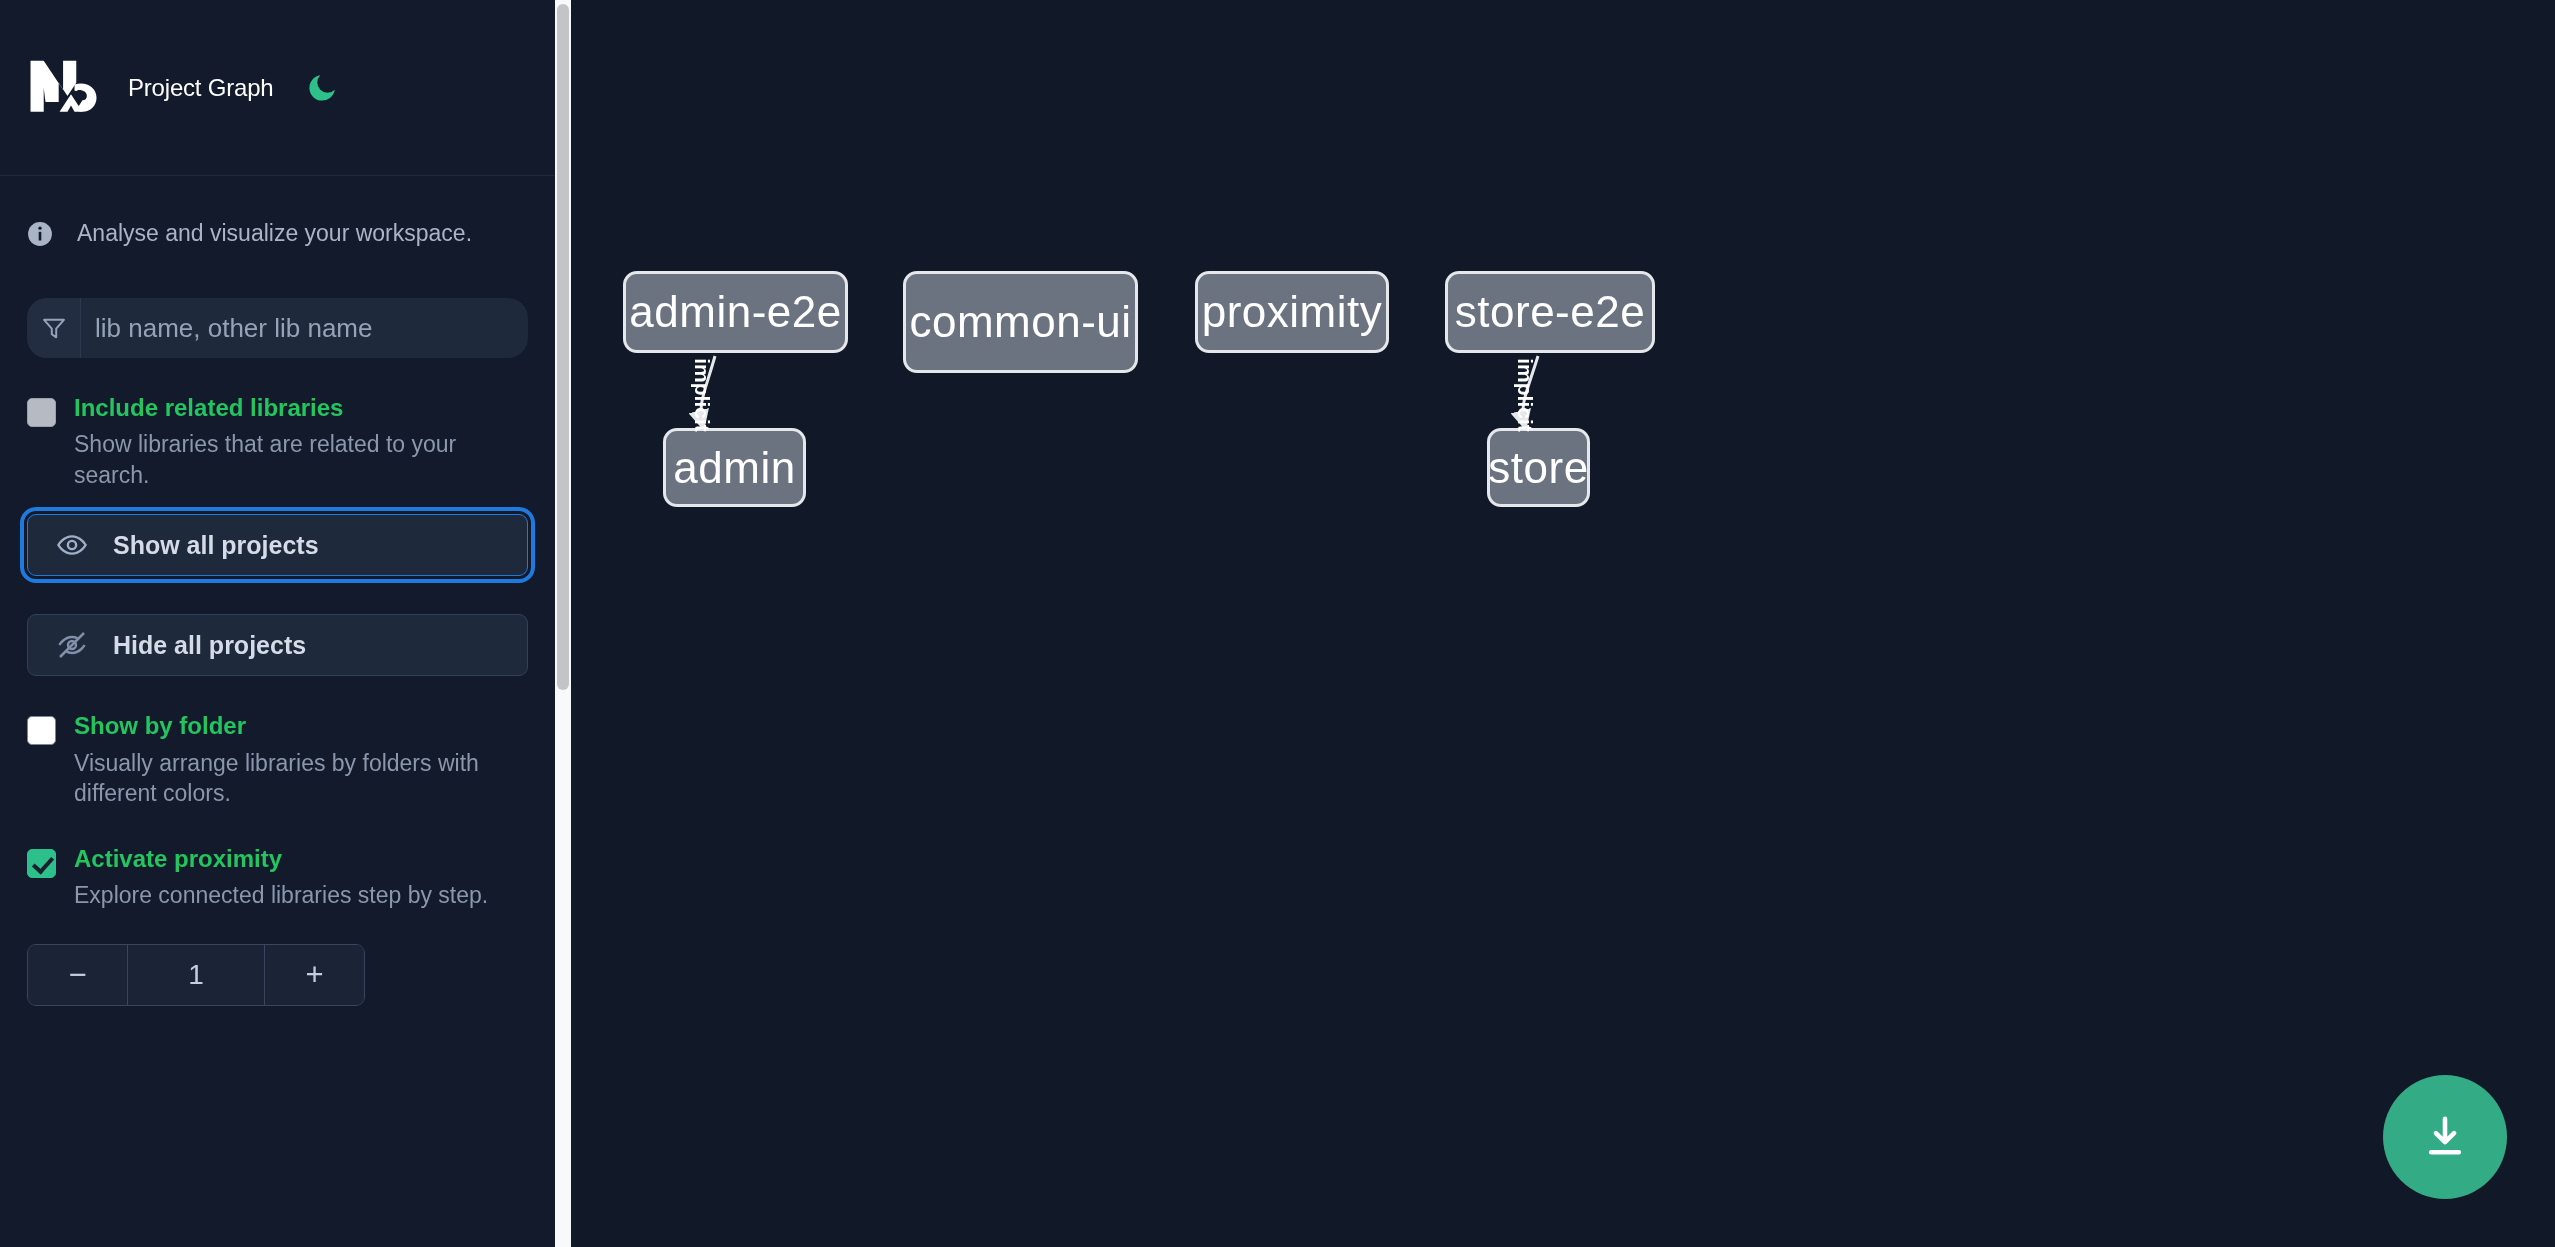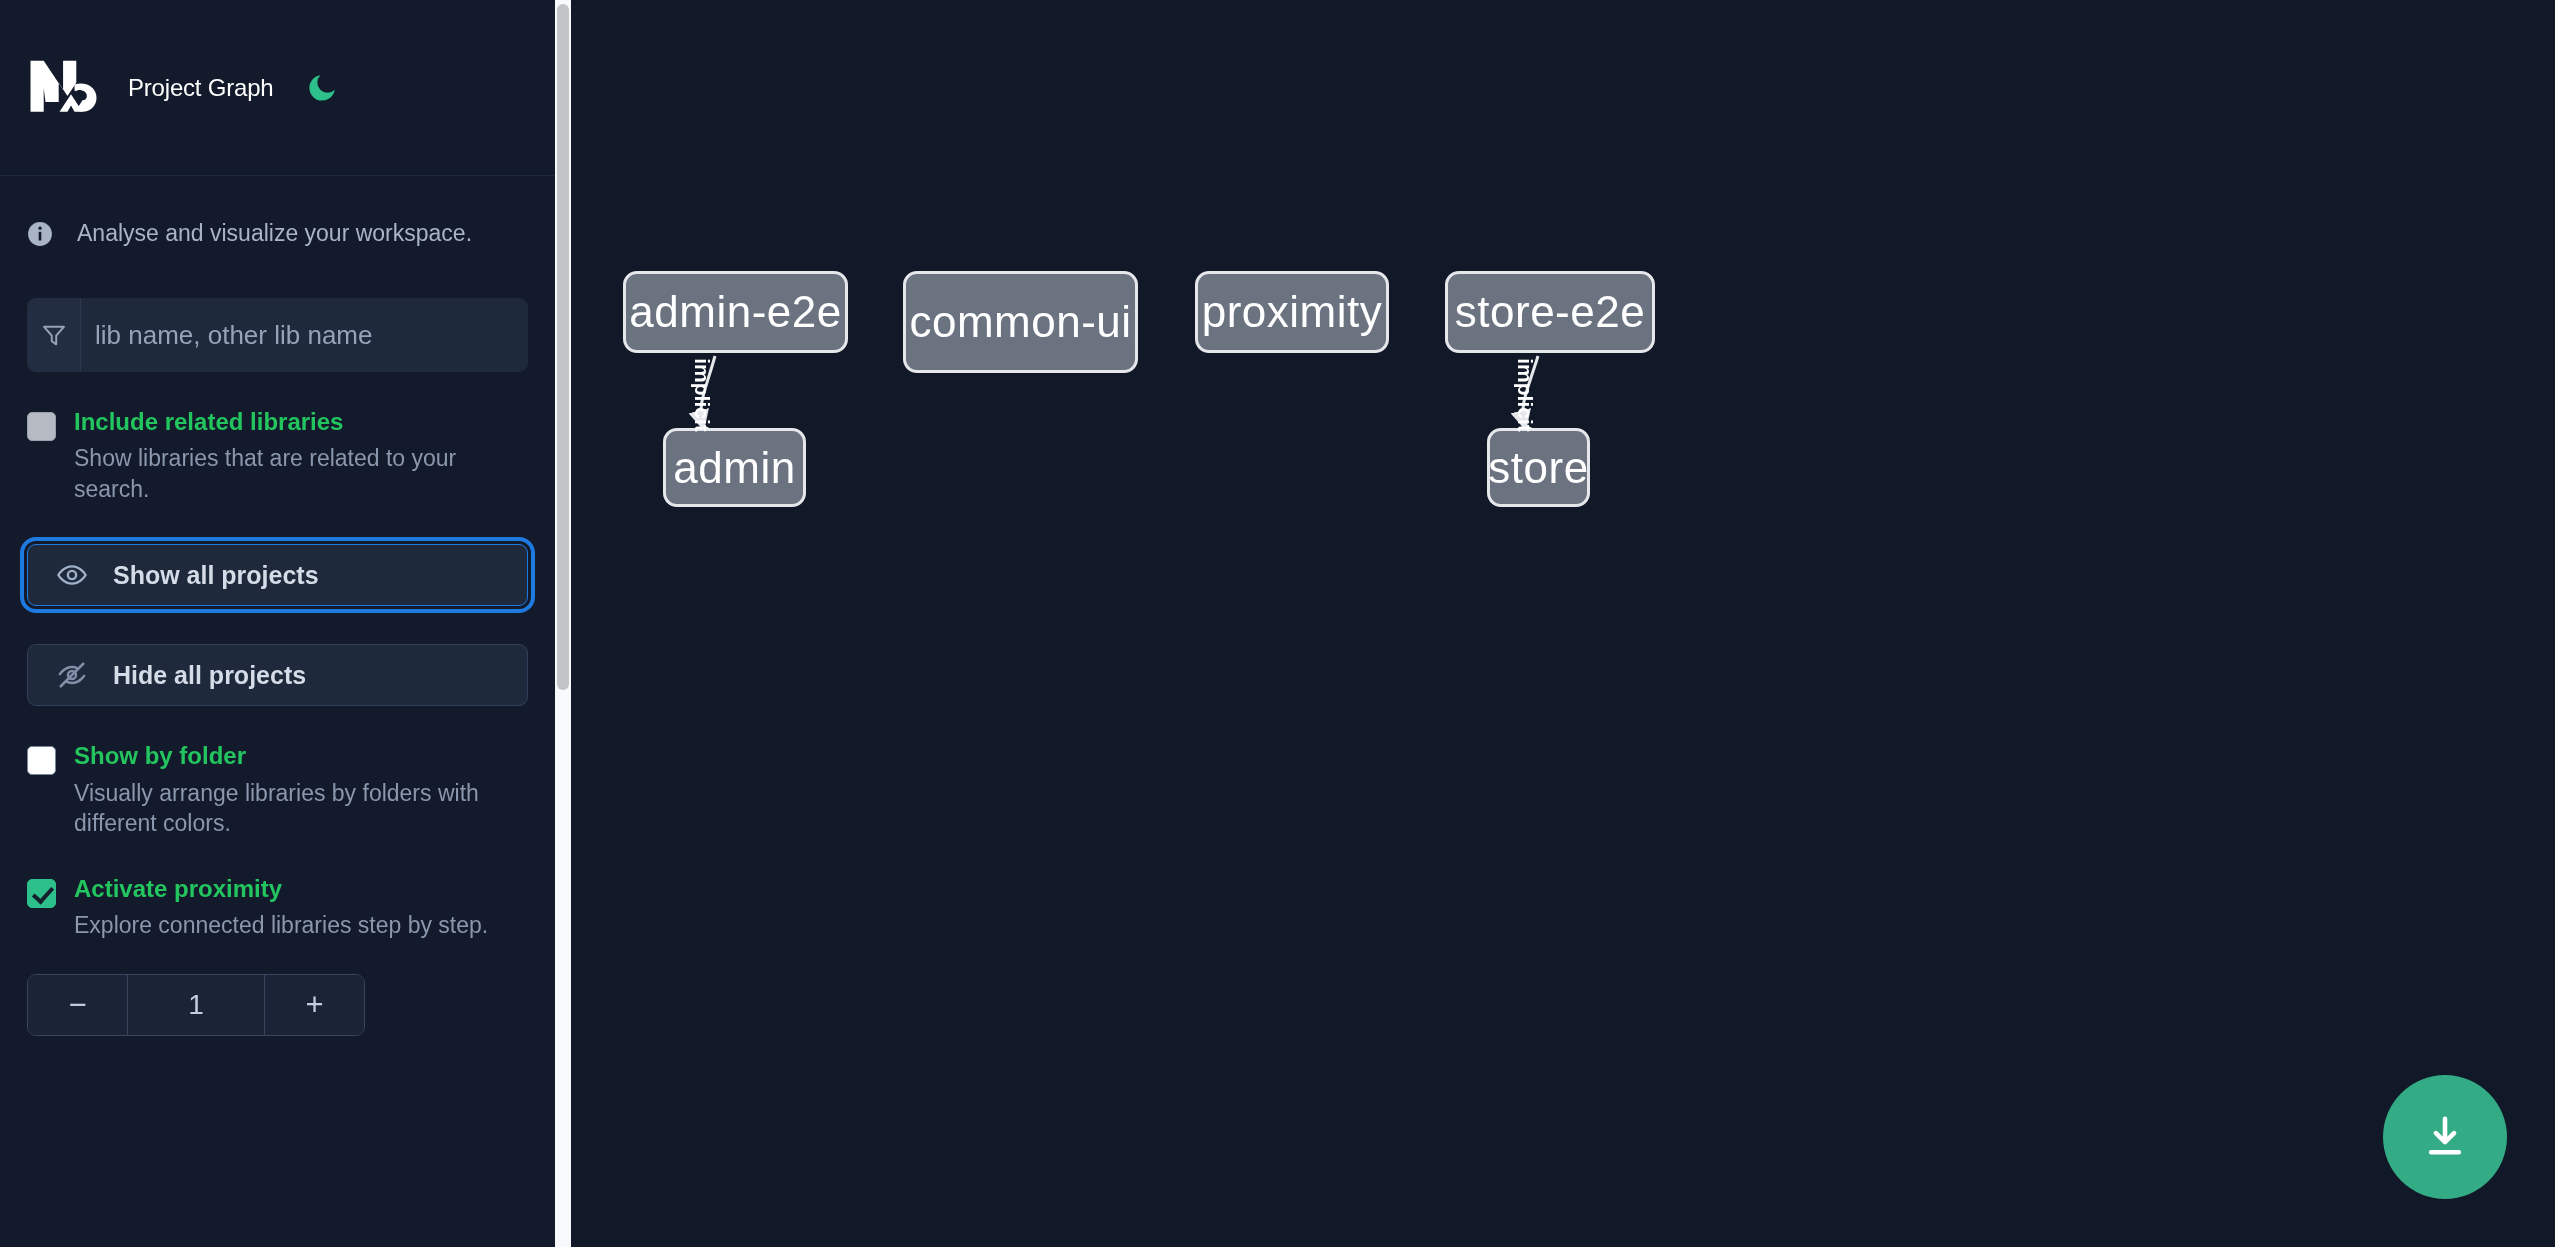--- a/index.html
+++ b/index.html
@@ -52,25 +52,25 @@
   }
   .info-icon { width: 26px; height: 26px; flex: 0 0 26px; }
   .info-text {
     font-size: 23px;
     color: #a9b4c6;
     white-space: nowrap;
   }
 
   .search-wrap {
     margin-top: 51px;
-    height: 74px;
+    height: 60px;
     display: flex;
     align-items: stretch;
     background: #1e293b;
-    border-radius: 9px;
+    border-radius: 20px;
     overflow: hidden;
   }
   .search-icon-box {
     width: 54px;
     display: flex; align-items: center; justify-content: center;
     background: #222d42;
     border-right: 1px solid #2b3purple;
     border-right: 1px solid #2b3850;
   }
   .search-input {
@@ -136,21 +136,21 @@
   .btn-label {
     font-size: 25px;
     font-weight: bold;
     color: #d5dce8;
   }
   .btn.focused {
     outline: 4px solid #1f7ae0;
     outline-offset: 3px;
     border-color: #1f7ae0;
   }
-  .btn-group { margin-top: 40px; text-align: right; }
+  .btn-group { margin-top: 24px; text-align: right; }
   .btn-group .btn + .btn { margin-top: 38px; }
 
   .stepper {
     margin-top: 34px;
     display: flex;
     width: 338px;
     height: 62px;
     border: 1px solid #38455d;
     border-radius: 9px;
     overflow: hidden;

